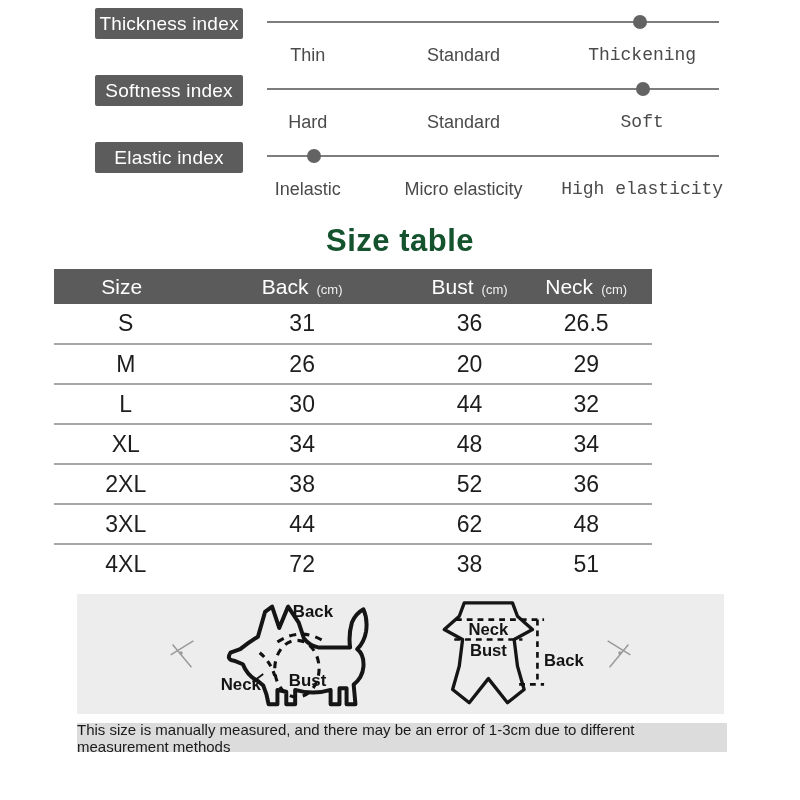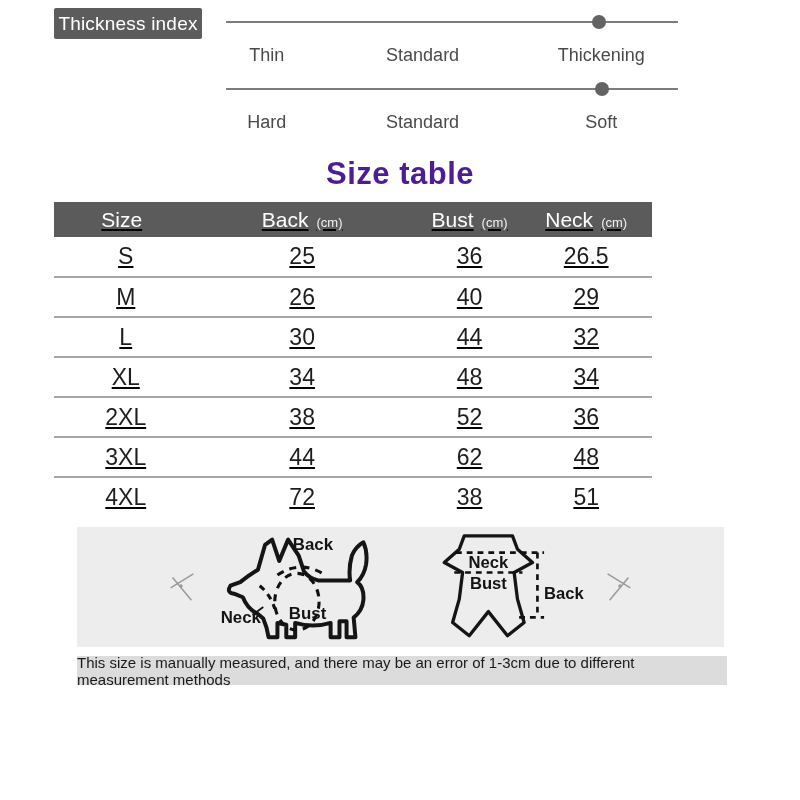--- a/index.html
+++ b/index.html
@@ -3,48 +3,48 @@
 <meta charset="utf-8">
 <style>
   * { margin:0; padding:0; box-sizing:border-box; }
   body { background:#fff; }
   .page {
     position:relative; width:800px; height:800px; background:#ffffff;
     font-family:"Liberation Sans", sans-serif; overflow:hidden;
   }
 
   
-  .indexes { padding:8px 0 0 54px;text-align:center; }
+  .indexes { padding:8px 0 0 95px;text-align:center; }
   .index-row { position:relative; height:67px; }
   .index-label-box {
     position:absolute; left:0; top:0; width:148px; height:31px;
     background:#5c5c5c; color:#ffffff; font-size:19px;
     display:flex; align-items:center; justify-content:center;
     border-radius:2px; letter-spacing:.2px;
   }
   .slider { position:absolute; left:172px; top:0; width:452px; height:60px; }
   .slider .track { position:absolute; left:0; top:13px; width:100%; height:2px; background:#7d7d7d; }
   .slider .dot {
     position:absolute; top:7px; width:14px; height:14px; border-radius:50%;
     background:#636363; transform:translateX(-50%);
   }
   .tick {
     position:absolute; top:37px; transform:translateX(-50%);
     font-size:18px; color:#4a4a4a; white-space:nowrap;
   }
-  .tick.t0 { left:9%; } .tick.t1 { left:43.5%; } .tick.t2 { left:83%; }
+  .tick.t0 { left:9%; } .tick.t1 { left:43.5%; } .tick.t2 { left:83%;font-family:Liberation Mono, monospace; }
 
   
   .size-title {
     margin-top:14px; width:100%; text-align:center;
-    font-size:31px; font-weight:bold; color:#4c1d95; letter-spacing:.5px;
-  }
-
-  
-  table.size-table { width:598px; margin:10px 0 0 54px; border-collapse:collapse; table-layout:fixed;text-decoration:underline; }
+    font-size:31px; font-weight:bold; color:#14532d; letter-spacing:.5px;
+  }
+
+  
+  table.size-table { width:598px; margin:10px 0 0 54px; border-collapse:collapse; table-layout:fixed; }
   .size-table thead th {
     background:#5b5b5b; color:#ffffff; font-weight:normal;
     height:35px; font-size:21px; text-align:center; vertical-align:middle;
   }
   .size-table thead th .unit { font-size:13px; color:#f0f0f0; margin-left:8px; }
   .size-table tbody td {
     height:40px; text-align:center; vertical-align:middle;
     font-size:23px; color:#1d1d1d; border-bottom:2px solid #a6a6a6;
   }
   .size-table tbody tr:last-child td { border-bottom:none; }
@@ -75,28 +75,39 @@
       <div class="index-label-box">Thickness index</div>
       <div class="slider">
         <div class="track"></div>
         <div class="dot" style="left: 82.5%;"></div>
         <span class="tick t0">Thin</span>
         <span class="tick t1">Standard</span>
         <span class="tick t2">Thickening</span>
       </div>
     </div>
     <div class="index-row">
+      <div class="index-label-box">Softness index</div>
       <div class="slider">
         <div class="track"></div>
         <div class="dot" style="left: 83.2%;"></div>
         <span class="tick t0">Hard</span>
         <span class="tick t1">Standard</span>
         <span class="tick t2">Soft</span>
       </div>
     </div>
+    <div class="index-row">
+      <div class="index-label-box">Elastic index</div>
+      <div class="slider">
+        <div class="track"></div>
+        <div class="dot" style="left: 10.5%;"></div>
+        <span class="tick t0">Inelastic</span>
+        <span class="tick t1">Micro elasticity</span>
+        <span class="tick t2">High elasticity</span>
+      </div>
+    </div>
   </div>
 
   <div class="size-title">Size table</div>
 
   <table class="size-table">
     <colgroup>
         <col style="width:24%">
         <col style="width:35%">
         <col style="width:21%">
         <col style="width:20%">
@@ -105,28 +116,28 @@
       <tr>
         <th class="c0"><span>Size</span><span class="unit"></span></th>
         <th class="c1"><span>Back</span><span class="unit">(cm)</span></th>
         <th class="c2"><span>Bust</span><span class="unit">(cm)</span></th>
         <th class="c3"><span>Neck</span><span class="unit">(cm)</span></th>
       </tr>
     </thead>
     <tbody>
       <tr>
           <td class="c0">S</td>
-          <td class="c1">25</td>
+          <td class="c1">31</td>
           <td class="c2">36</td>
           <td class="c3">26.5</td>
         </tr>
       <tr>
           <td class="c0">M</td>
           <td class="c1">26</td>
-          <td class="c2">40</td>
+          <td class="c2">20</td>
           <td class="c3">29</td>
         </tr>
       <tr>
           <td class="c0">L</td>
           <td class="c1">30</td>
           <td class="c2">44</td>
           <td class="c3">32</td>
         </tr>
       <tr>
           <td class="c0">XL</td>

